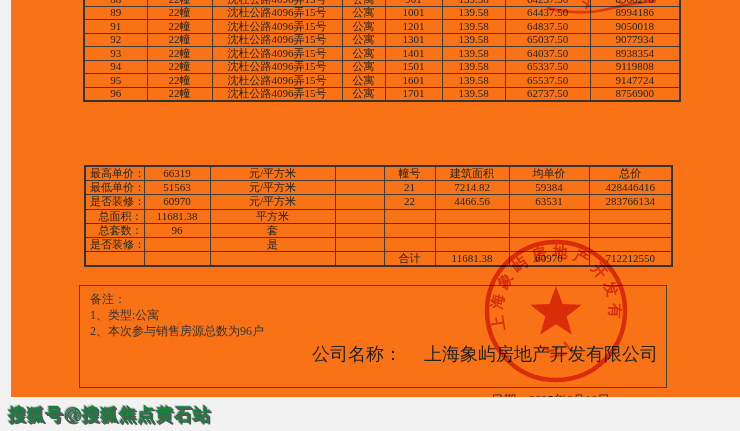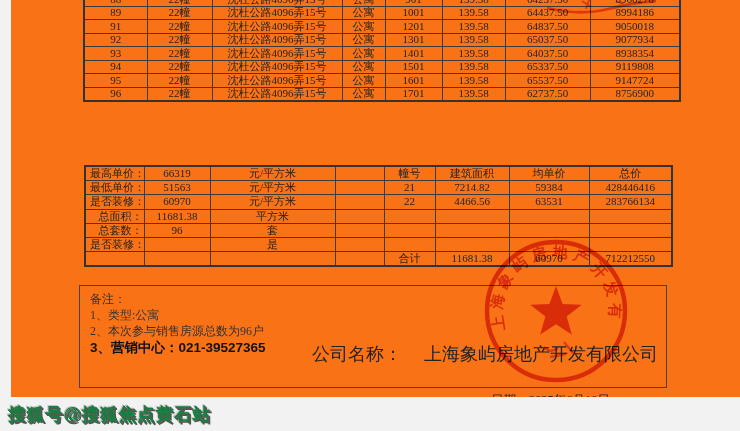--- a/index.html
+++ b/index.html
@@ -245,21 +245,20 @@
           <td>60970</td>
           <td>712212550</td>
         </tr>
       </tbody>
   </table>
 
   <div class="notes">
     <div class="nline n0">备注：</div>
     <div class="nline n1">1、类型:公寓</div>
     <div class="nline n2">2、本次参与销售房源总数为96户</div>
-    <div class="nline n3">3、营销中心：021-39527365</div>
 
     <div class="company-line">
       <span>公司名称：</span><span class="gap"></span><span>上海象屿房地产开发有限公司</span>
     </div>
     <div class="date-line">
       <span>日期：</span><span>2025年6月10日</span>
     </div>
   </div>
 
   <svg class="stamp-main" viewBox="0 0 152 152" xmlns="http://www.w3.org/2000/svg">

